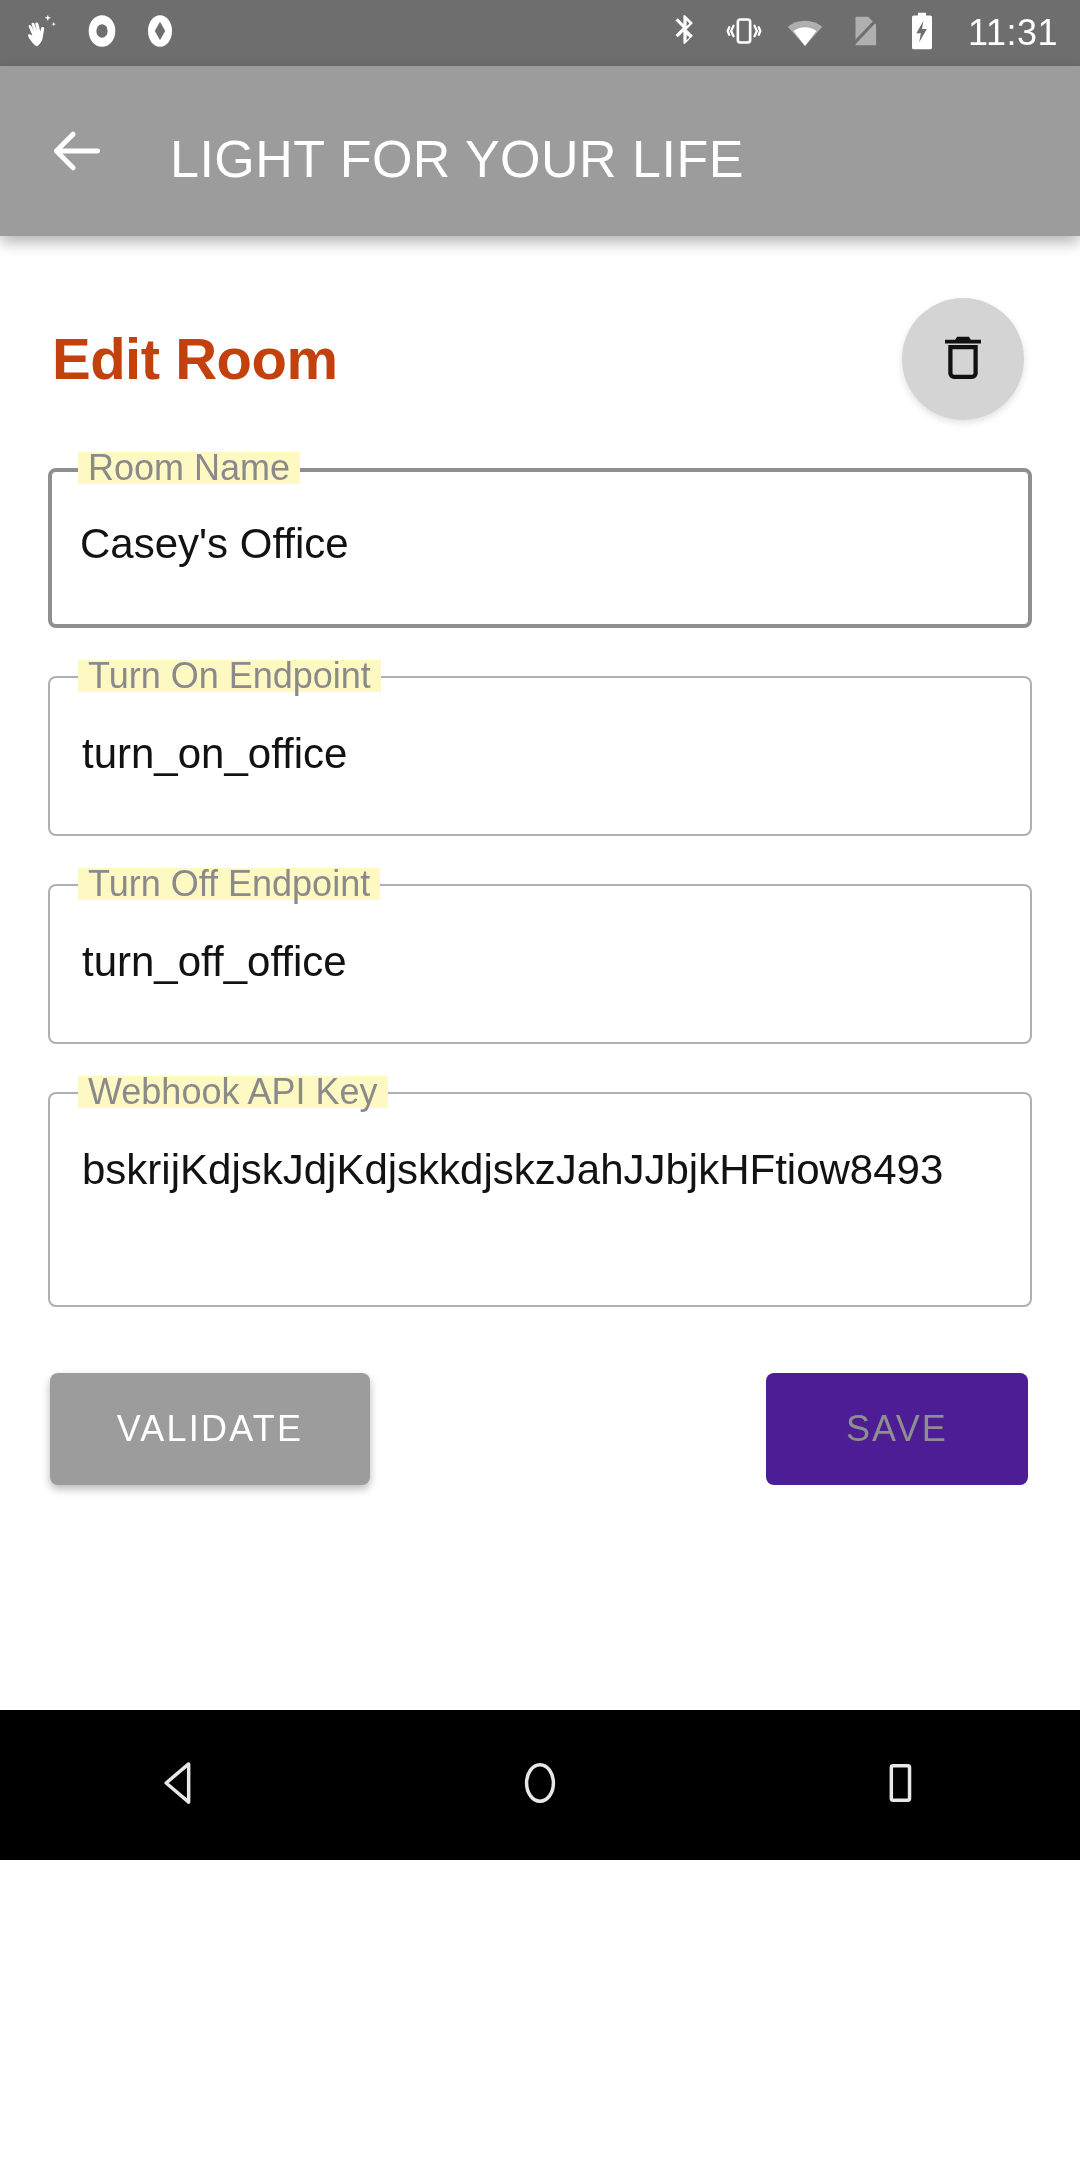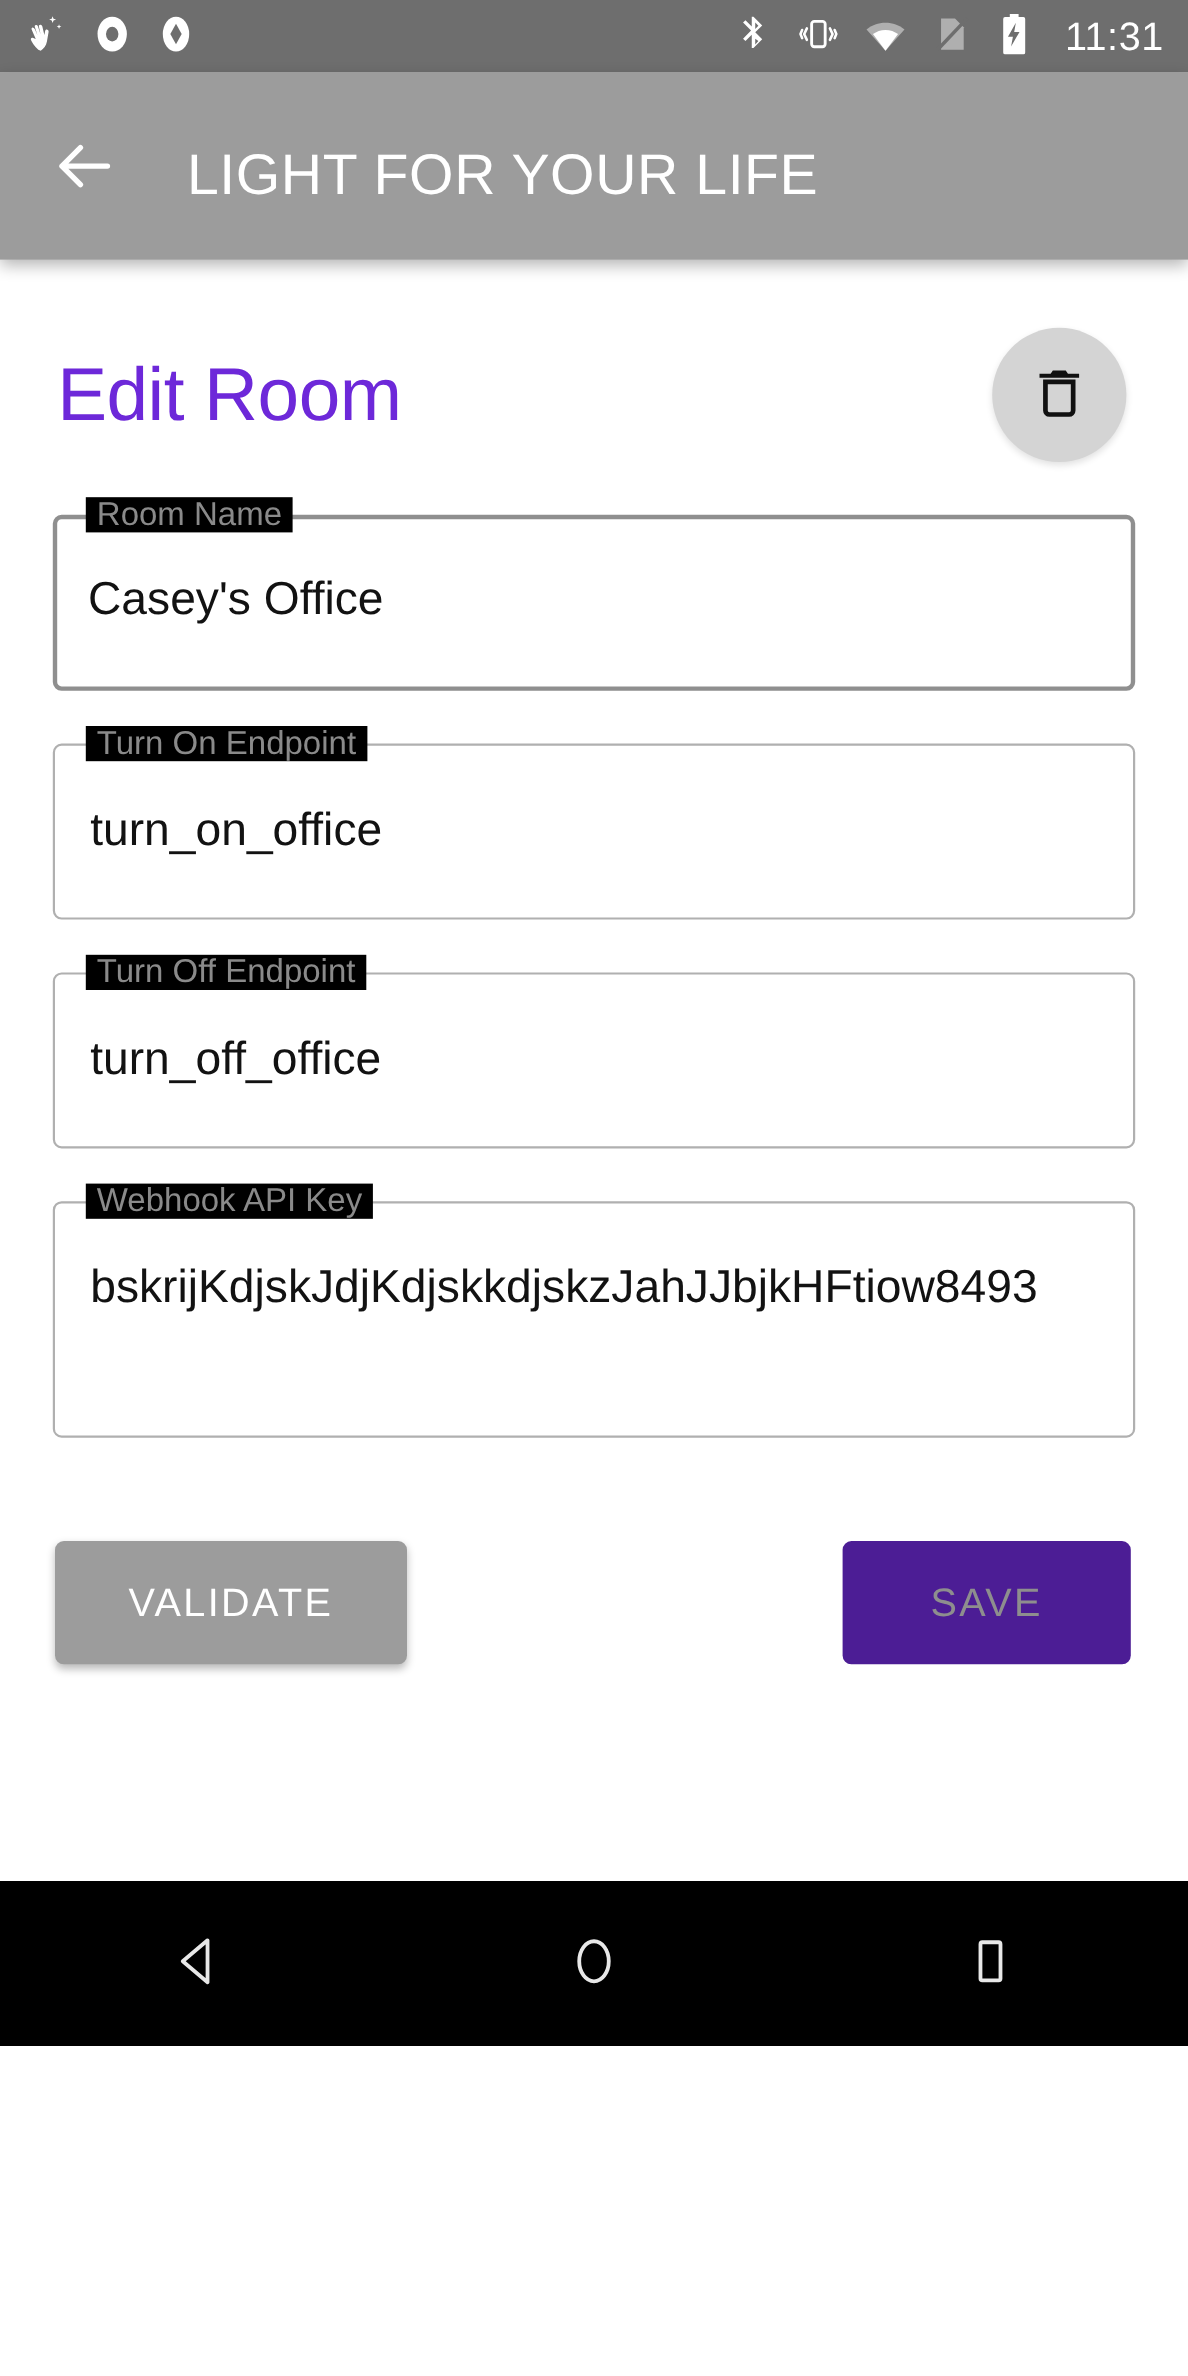--- a/index.html
+++ b/index.html
@@ -71,23 +71,23 @@
   }
 
   .page-head {
     display: flex;
     align-items: center;
     justify-content: space-between;
     padding-top: 62px;
     padding-right: 2px;
   }
   .page-title {
-    color: #6d28d9;
-    font-size: 68px;
-    font-weight: 400;
+    color: #c2410c;
+    font-size: 58px;
+    font-weight: 700;
     line-height: 1.0;
     letter-spacing: -0.5px;
     padding-left: 4px;
   }
   .delete-fab {
     width: 122px;
     height: 122px;
     border-radius: 50%;
     background: #d4d4d4;
     display: flex;
@@ -109,24 +109,24 @@
     position: absolute;
     inset: 0;
     border: 2px solid #b0b0b0;
     border-radius: 8px;
   }
   .field.focused .field-box { border: 4px solid #8f8f8f; }
   .field-label {
     position: absolute;
     top: -16px;
     left: 30px;
-    background: #000000;
+    background: #fef9c3;
     padding: 0 10px;
     color: #8a8a8a;
-    font-size: 30px;
+    font-size: 36px;
     line-height: 32px;
     white-space: nowrap;
   }
   .field-value {
     position: absolute;
     left: 34px;
     right: 28px;
     top: 52px;
     color: #121212;
     font-size: 42px;
@@ -147,21 +147,20 @@
     min-width: 320px;
     height: 112px;
     border-radius: 8px;
     display: flex;
     align-items: center;
     justify-content: center;
     font-size: 36px;
     letter-spacing: 2.2px;
     border: none;
     font-family: "Liberation Sans", sans-serif;
-    margin-top: 28px;
   }
   .btn-validate {
     background: #9c9c9c;
     color: #ffffff;
     box-shadow: 0 4px 8px rgba(0,0,0,0.28);
   }
   .btn-save {
     background: #4c1d95;
     color: #8e8e8e;
     min-width: 262px;

